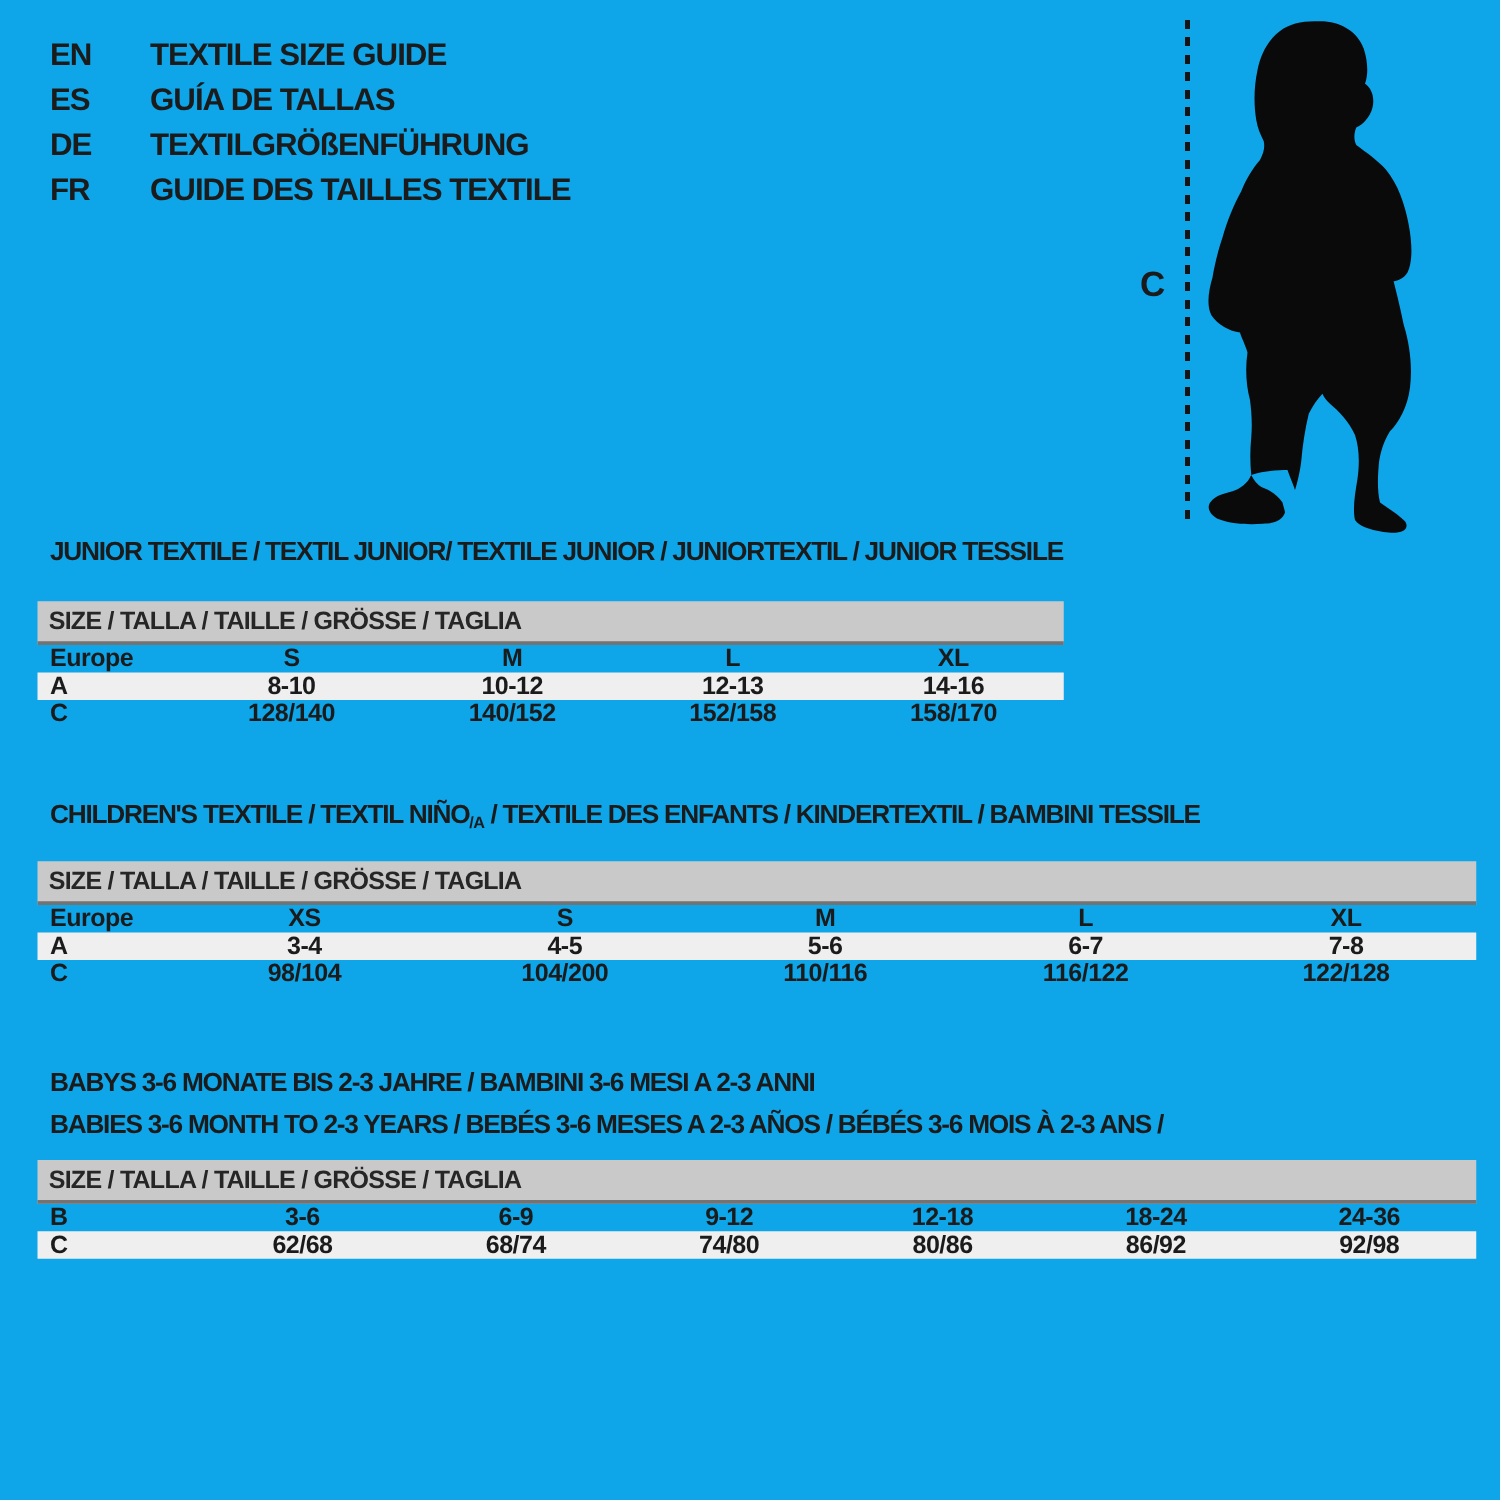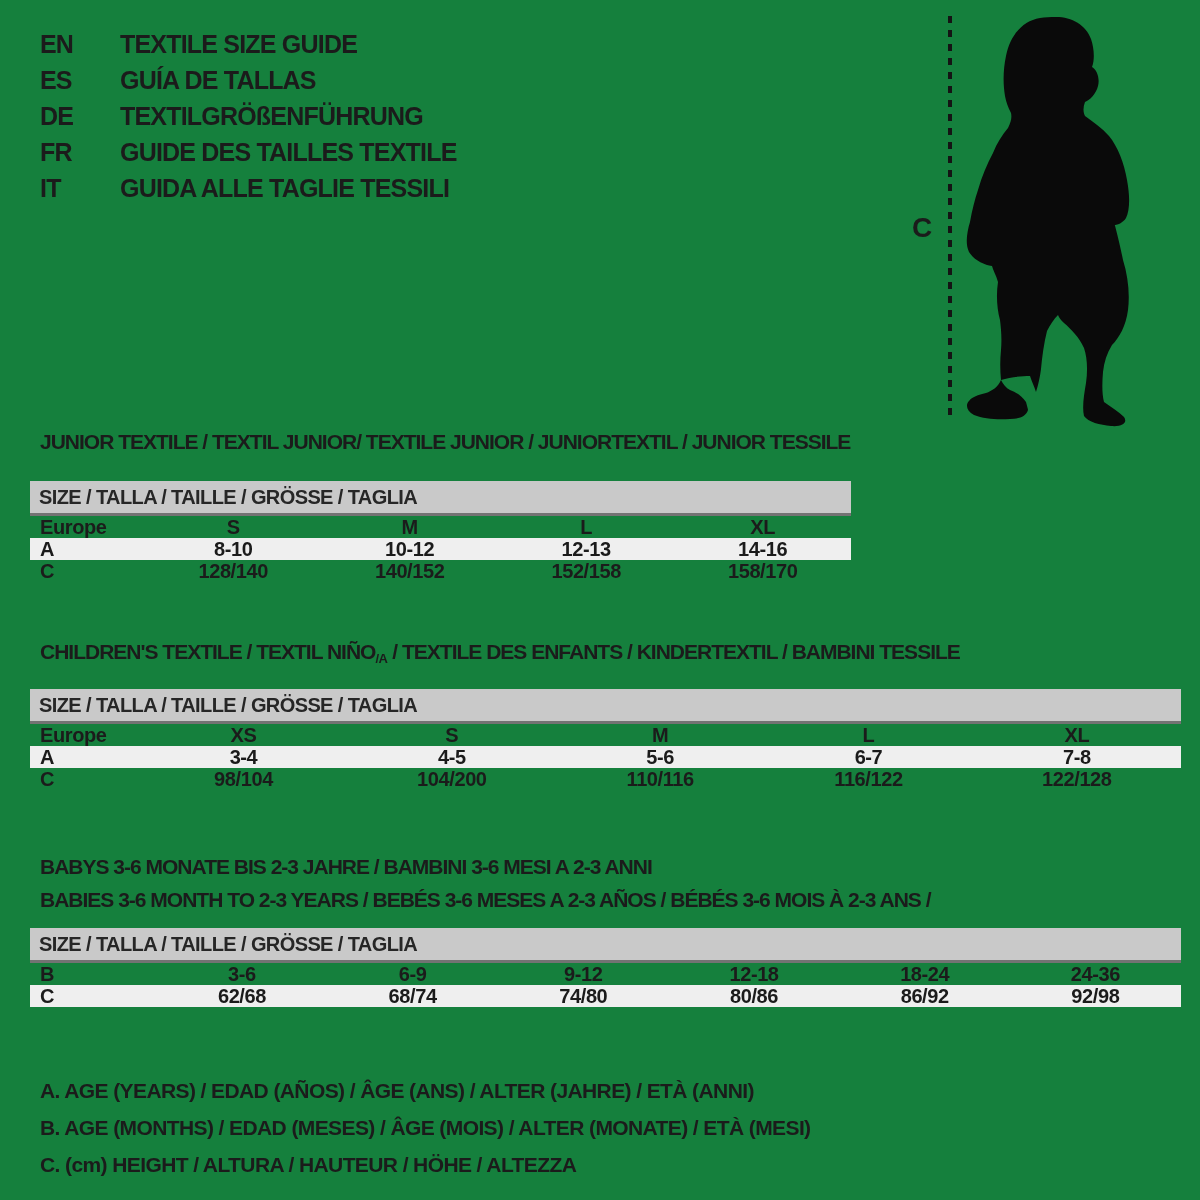--- a/index.html
+++ b/index.html
@@ -1,18 +1,18 @@
 <!DOCTYPE html>
 <html><head>
 <meta charset="utf-8">
 <style>
   html,body { margin:0; padding:0; background:#ffffff; }
   .page {
     position:relative; width:1200px; height:1200px; overflow:hidden;
-    background:#15803d; color:#1b1b1b;
+    background:#0ea5e9; color:#1b1b1b;
     font-family:"Liberation Sans", sans-serif; font-weight:bold;
   }
 
   
   .lang-block { position:absolute; left:40px; top:26px; }
   .lang-row { display:flex; align-items:center; height:36px; }
   .lang-code { width:80px; font-size:25px; letter-spacing:-0.8px; }
   .lang-title { font-size:25px; letter-spacing:-0.8px; white-space:nowrap; }
 
   
@@ -69,24 +69,20 @@
       <span class="lang-code">ES</span>
       <span class="lang-title">GUÍA DE TALLAS</span>
     </div>
     <div class="lang-row">
       <span class="lang-code">DE</span>
       <span class="lang-title">TEXTILGRÖßENFÜHRUNG</span>
     </div>
     <div class="lang-row">
       <span class="lang-code">FR</span>
       <span class="lang-title">GUIDE DES TAILLES TEXTILE</span>
-    </div>
-    <div class="lang-row">
-      <span class="lang-code">IT</span>
-      <span class="lang-title">GUIDA ALLE TAGLIE TESSILI</span>
     </div>
   </div>
 
   <span class="figure-label">C</span>
   <div class="measure-line"></div>
   <svg class="silhouette" width="190" height="414" viewBox="0 0 190 414" xmlns="http://www.w3.org/2000/svg">
     <path fill="#0a0a0a" d="
       M 96,3
       C 112,3 126,11 131,25
       C 134,34 135,45 132,53
@@ -219,19 +215,14 @@
       <span class="t-label">C</span>
       <span class="t-cell">62/68</span>
       <span class="t-cell">68/74</span>
       <span class="t-cell">74/80</span>
       <span class="t-cell">80/86</span>
       <span class="t-cell">86/92</span>
       <span class="t-cell">92/98</span>
     </div>
   </div>
 
-  <div class="legend">
-    <div class="legend-line">A. AGE (YEARS) / EDAD (AÑOS) / ÂGE (ANS) / ALTER (JAHRE) / ETÀ (ANNI)</div>
-    <div class="legend-line">B. AGE (MONTHS) / EDAD (MESES) / ÂGE (MOIS) / ALTER (MONATE) / ETÀ (MESI)</div>
-    <div class="legend-line">C. (cm) HEIGHT / ALTURA / HAUTEUR / HÖHE / ALTEZZA</div>
-  </div>
 
 </div>
 
 </body></html>

